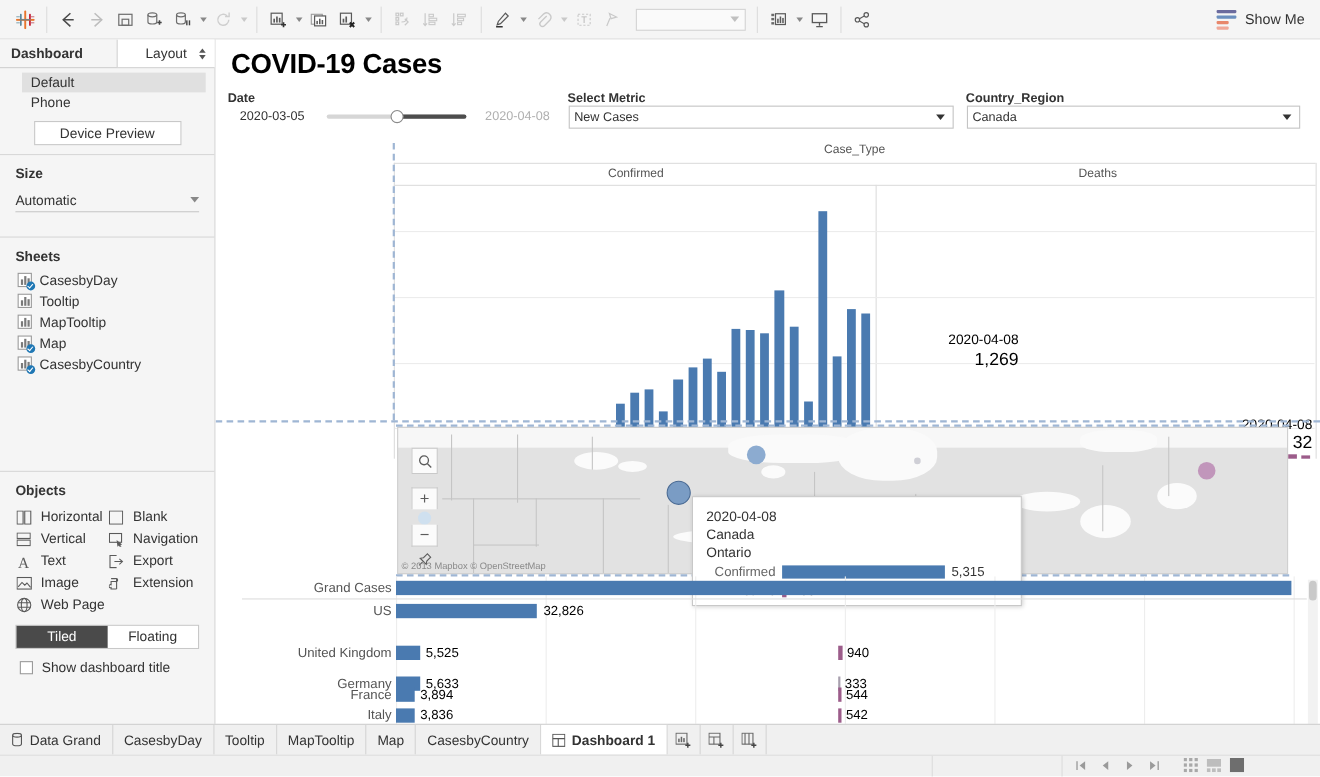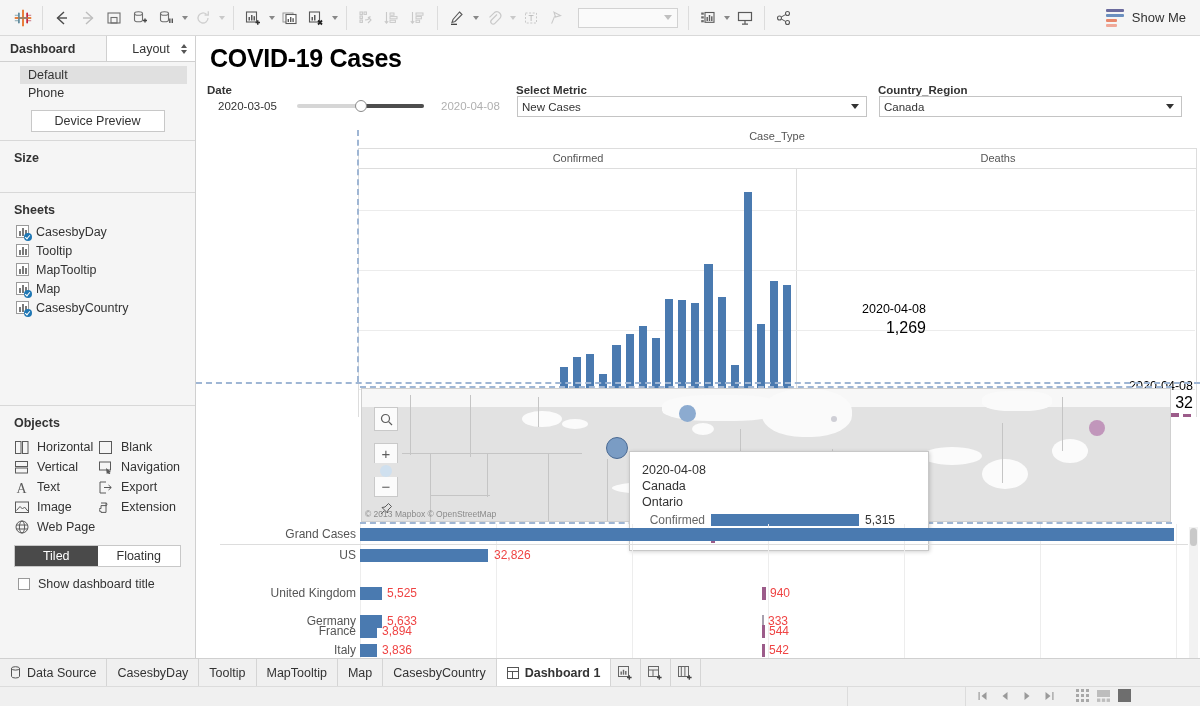--- a/index.html
+++ b/index.html
@@ -211,21 +211,21 @@
   #tooltip .tt-num { font-size:12px; color:#333; }
 
   
   #ccwrap { position:absolute; left:4px; top:488px; width:998px; height:146px; }
   .cc-row { position:absolute; left:0; height:19px; width:100%; }
   .cc-lbl {
     position:absolute; left:0; width:156px; text-align:right; font-size:12px;
     color:#555; line-height:19px;
   }
   .cc-bar { position:absolute; left:160px; top:3px; height:13px; background:#4a7ab0; }
-  .cc-num { position:absolute; font-size:12px; color:#ef4444; line-height:19px; }
+  .cc-num { position:absolute; font-size:12px; color:#000000; line-height:19px; }
   .cc-dbar { position:absolute; top:3px; height:13px; background:#9c5c8a; }
   .cc-grid { position:absolute; top:0; width:1px; background:#ededed; }
 
   
   .dash-h {
     position:absolute; height:0; border-top:2px dashed #9fb6d4;
   }
   .dash-v {
     position:absolute; width:0; border-left:2px dashed #9fb6d4;
   }
@@ -508,20 +508,24 @@
   <div class="lp-dev">
     <div class="row sel">Default</div>
     <div class="row">Phone</div>
     <button class="btn-outline">Device Preview</button>
   </div>
 
   <div class="lp-divider"></div>
 
   <div class="lp-section">
     <div class="lp-sect-title">Size</div>
+    <div class="lp-select">
+      <span>Automatic</span>
+      <i></i>
+    </div>
   </div>
 
   <div class="lp-divider" style="margin-top:14px;"></div>
 
   <div class="lp-section" style="padding-bottom:0;">
     <div class="lp-sect-title">Sheets</div>
 
     <div class="sheet-row">
       <span class="sheet-ic">
         <span class="frame"></span>
@@ -923,21 +927,21 @@
 </div>
 
 <div id="tabbar">
   <div class="tab">
     <span class="tic">
       <svg width="11" height="13" viewBox="0 0 11 13">
           <ellipse cx="5.5" cy="2.4" rx="4" ry="1.7" fill="none" stroke="#555"></ellipse>
           <path d="M1.5 2.4 V10.3 a4 1.7 0 0 0 8 0 V2.4" fill="none" stroke="#555"></path>
         </svg>
     </span>
-    <span>Data Source</span>
+    <span>Data Grand</span>
   </div>
   <div class="tab">CasesbyDay</div>
   <div class="tab">Tooltip</div>
   <div class="tab">MapTooltip</div>
   <div class="tab">Map</div>
   <div class="tab">CasesbyCountry</div>
   <div class="tab active">
     <span class="tic">
       <svg width="12" height="12" viewBox="0 0 12 12">
           <rect x="0.5" y="0.5" width="11" height="11" fill="none" stroke="#555"></rect>

